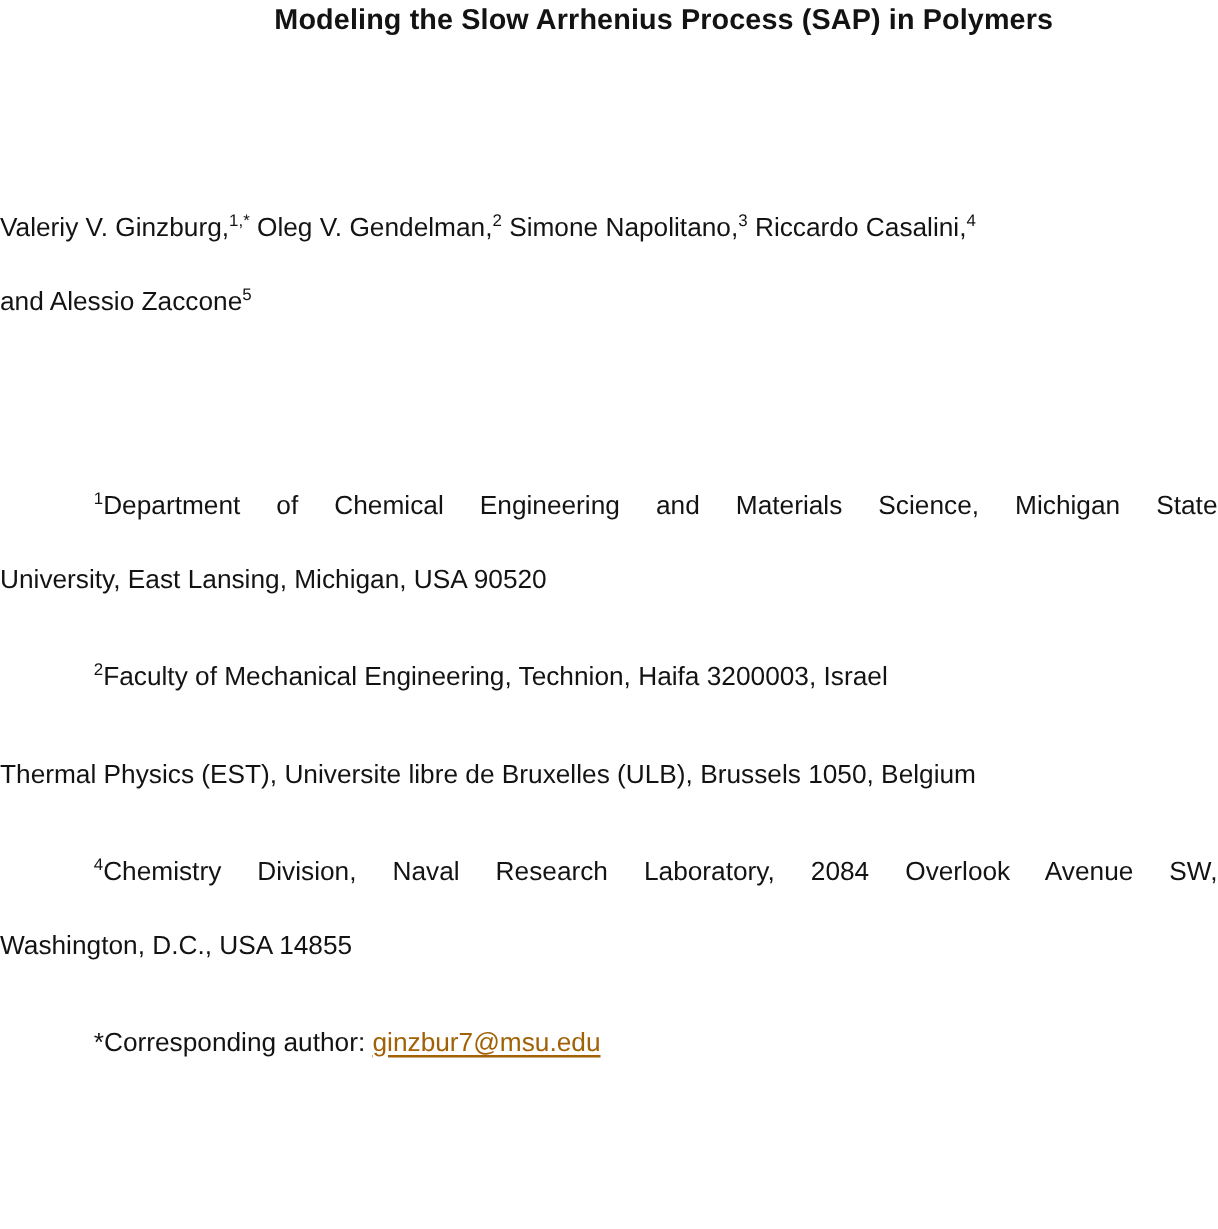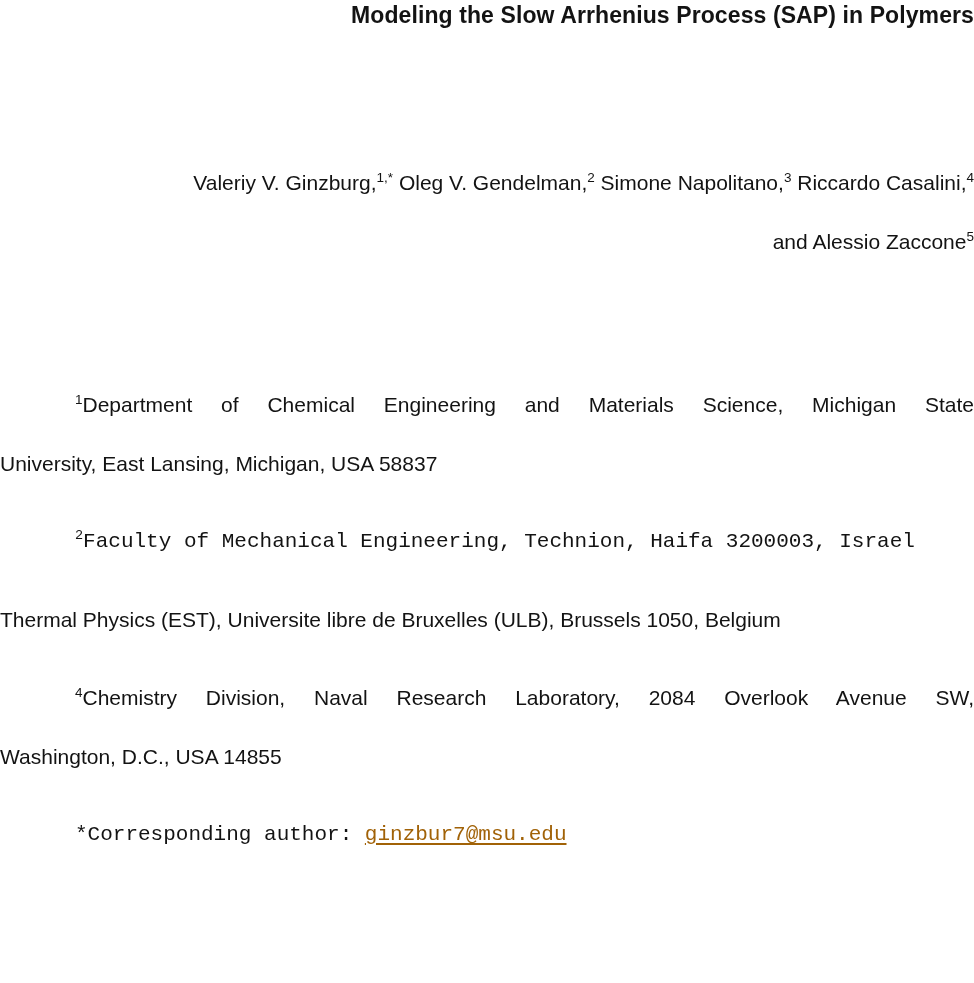--- a/index.html
+++ b/index.html
@@ -12,48 +12,47 @@
     height: 983px;
     overflow: hidden;
     font-family: "Liberation Sans", "DejaVu Sans", sans-serif;
     color: #131313;
   }
   .title {
     margin: 0;
     font-size: 23px;
     font-weight: 700;
     line-height: 30px;
-    text-align: right;
+    text-align: center;
     padding-left: 88px;
     letter-spacing: 0.1px;
   }
   .authors {
     margin-top: 123px;
     font-size: 21px;
     line-height: 59px;
-    text-align: right;
+    text-align: left;
   }
   .affils {
     margin-top: 104px;
     font-size: 21px;
     line-height: 59px;
   }
   .para {
     margin: 0 0 19px 0;
   }
   .line-justify {
     text-align: justify;
     text-align-last: justify;
     text-justify: inter-word;
     text-indent: 75px;
     white-space: normal;
   }
   .line-indent {
     text-indent: 75px;
-    font-family: Liberation Mono, monospace;
   }
   sup {
     font-size: 13.5px;
     line-height: 0;
     vertical-align: baseline;
     position: relative;
     top: -8px;
   }
   a.email {
     color: #a16207;
@@ -68,21 +67,21 @@
 
 <div class="authors">
   <div><span>Valeriy V. Ginzburg,</span><sup>1,*</sup><span> Oleg V. Gendelman,</span><sup>2</sup><span> Simone Napolitano,</span><sup>3</sup><span> Riccardo Casalini,</span><sup>4</sup></div>
   <div><span>and Alessio Zaccone</span><sup>5</sup></div>
 </div>
 
 <div class="affils">
 
   <div class="para">
     <div class="line-justify"><sup>1</sup><span>Department of Chemical Engineering and Materials Science, Michigan State</span></div>
-    <div>University, East Lansing, Michigan, USA 58837</div>
+    <div>University, East Lansing, Michigan, USA 90520</div>
   </div>
 
   <div class="para">
     <div class="line-indent"><sup>2</sup><span>Faculty of Mechanical Engineering, Technion, Haifa 3200003, Israel</span></div>
   </div>
 
   <div class="para">
     <div>Thermal Physics (EST), Universite libre de Bruxelles (ULB), Brussels 1050, Belgium</div>
   </div>
 

